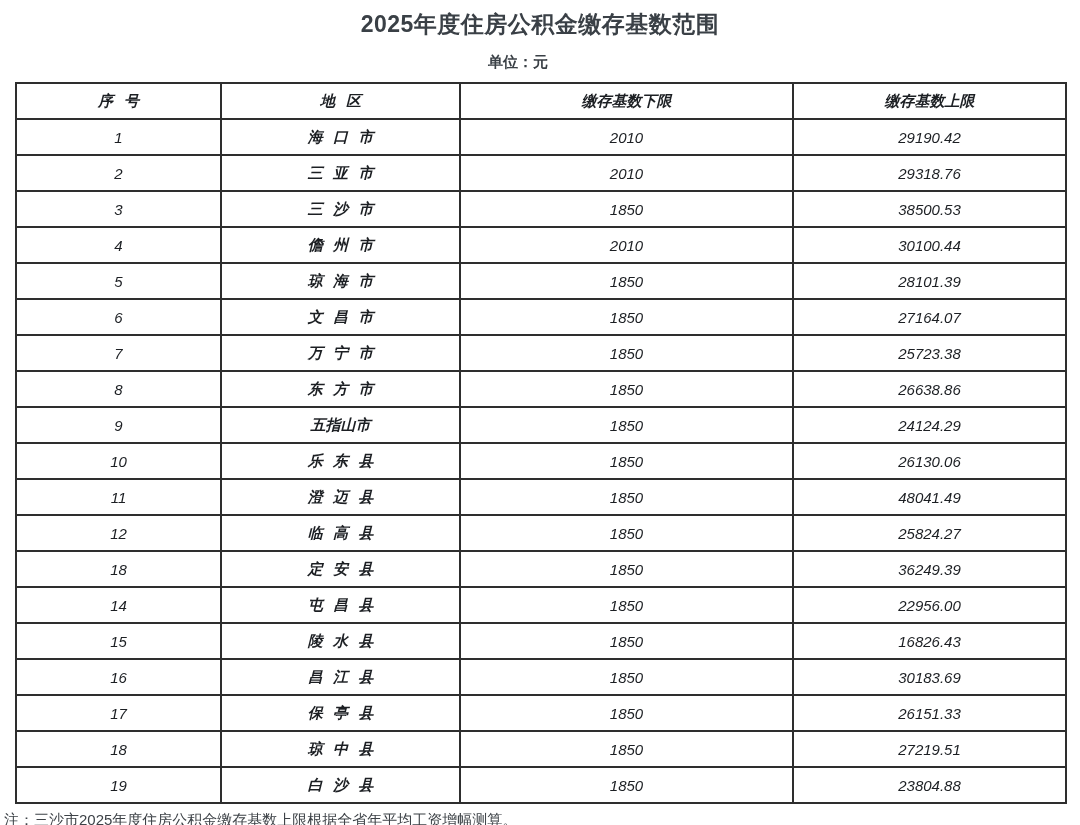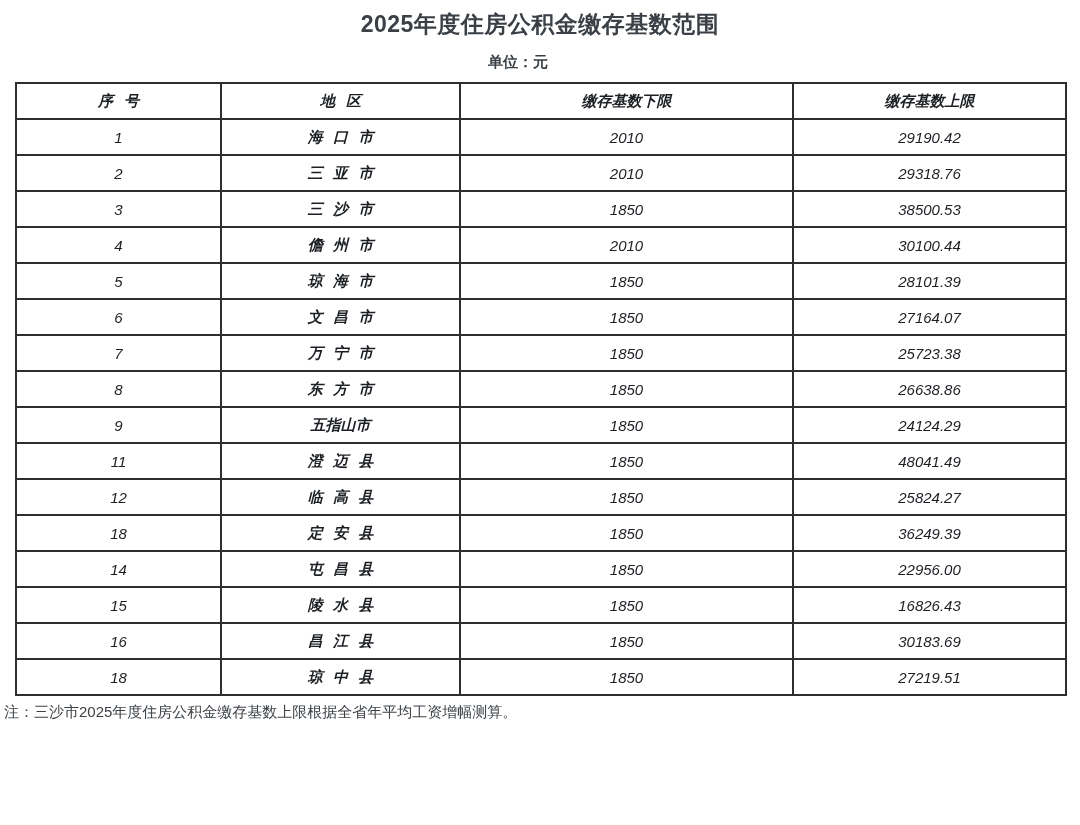--- a/index.html
+++ b/index.html
@@ -141,20 +141,26 @@
           <td>1850</td>
           <td>26638.86</td>
         </tr>
         <tr>
           <td>9</td>
           <td class="region">五指山市</td>
           <td>1850</td>
           <td>24124.29</td>
         </tr>
         <tr>
+          <td>10</td>
+          <td class="region">乐 东 县</td>
+          <td>1850</td>
+          <td>26130.06</td>
+        </tr>
+        <tr>
           <td>11</td>
           <td class="region">澄 迈 县</td>
           <td>1850</td>
           <td>48041.49</td>
         </tr>
         <tr>
           <td>12</td>
           <td class="region">临 高 县</td>
           <td>1850</td>
           <td>25824.27</td>
@@ -177,23 +183,35 @@
           <td>1850</td>
           <td>16826.43</td>
         </tr>
         <tr>
           <td>16</td>
           <td class="region">昌 江 县</td>
           <td>1850</td>
           <td>30183.69</td>
         </tr>
         <tr>
+          <td>17</td>
+          <td class="region">保 亭 县</td>
+          <td>1850</td>
+          <td>26151.33</td>
+        </tr>
+        <tr>
           <td>18</td>
           <td class="region">琼 中 县</td>
           <td>1850</td>
           <td>27219.51</td>
         </tr>
+        <tr>
+          <td>19</td>
+          <td class="region">白 沙 县</td>
+          <td>1850</td>
+          <td>23804.88</td>
+        </tr>
       </tbody>
   </table>
 
   <div class="note">注：三沙市2025年度住房公积金缴存基数上限根据全省年平均工资增幅测算。</div>
 
 </div>
 
 </body></html>

